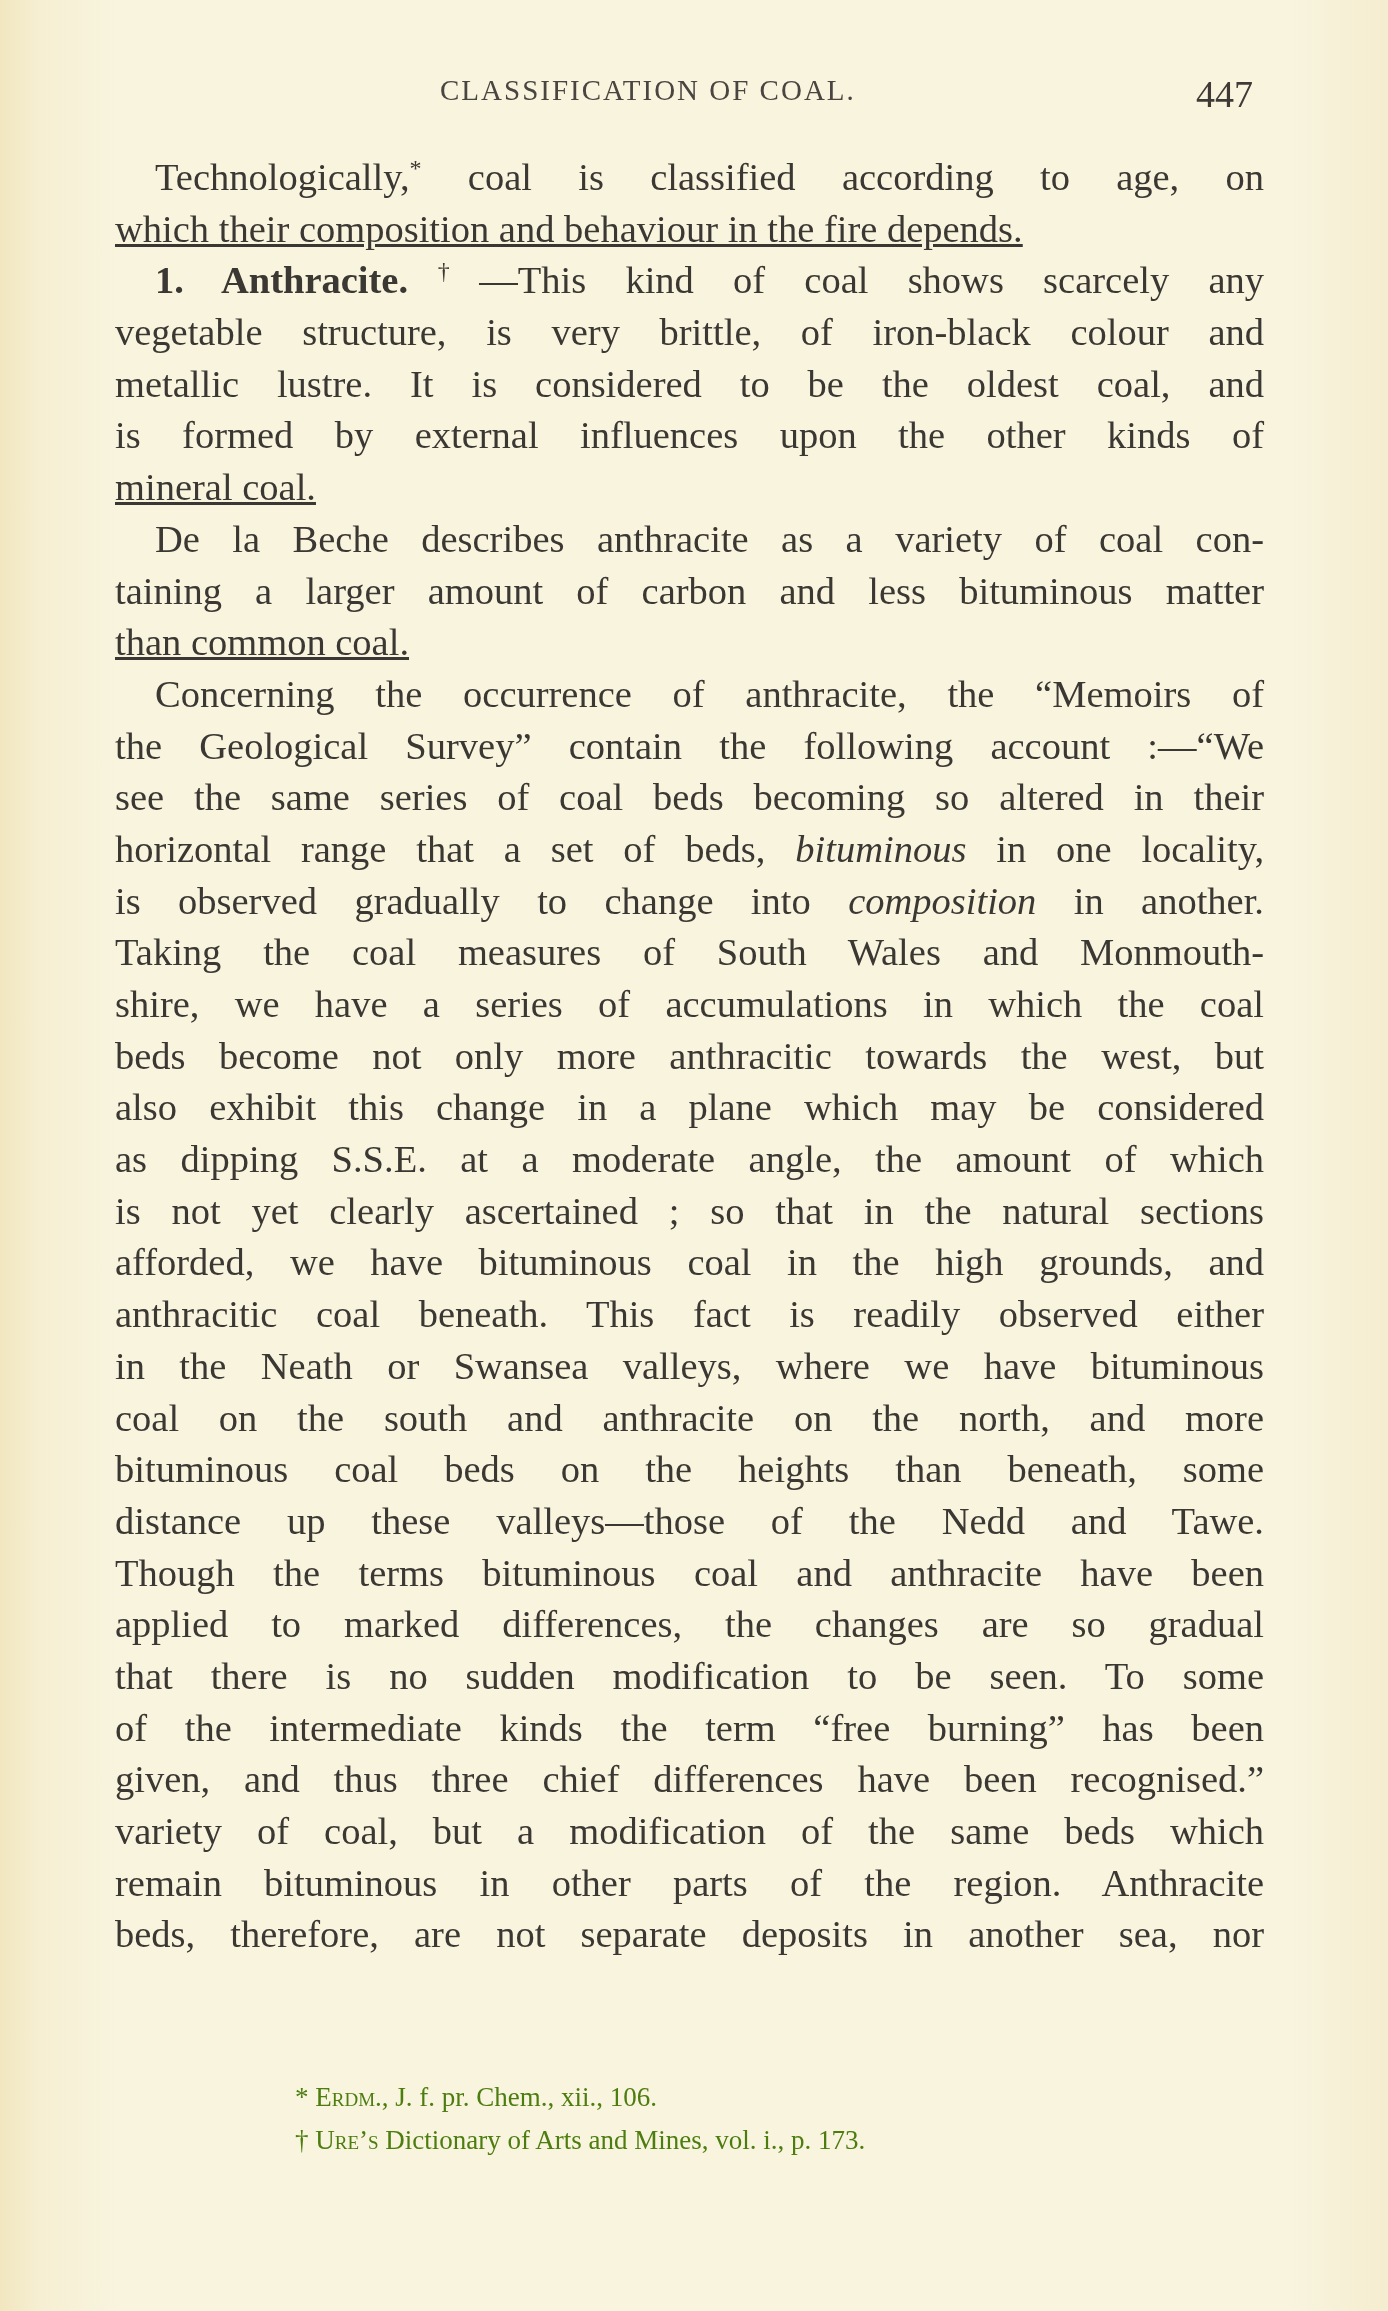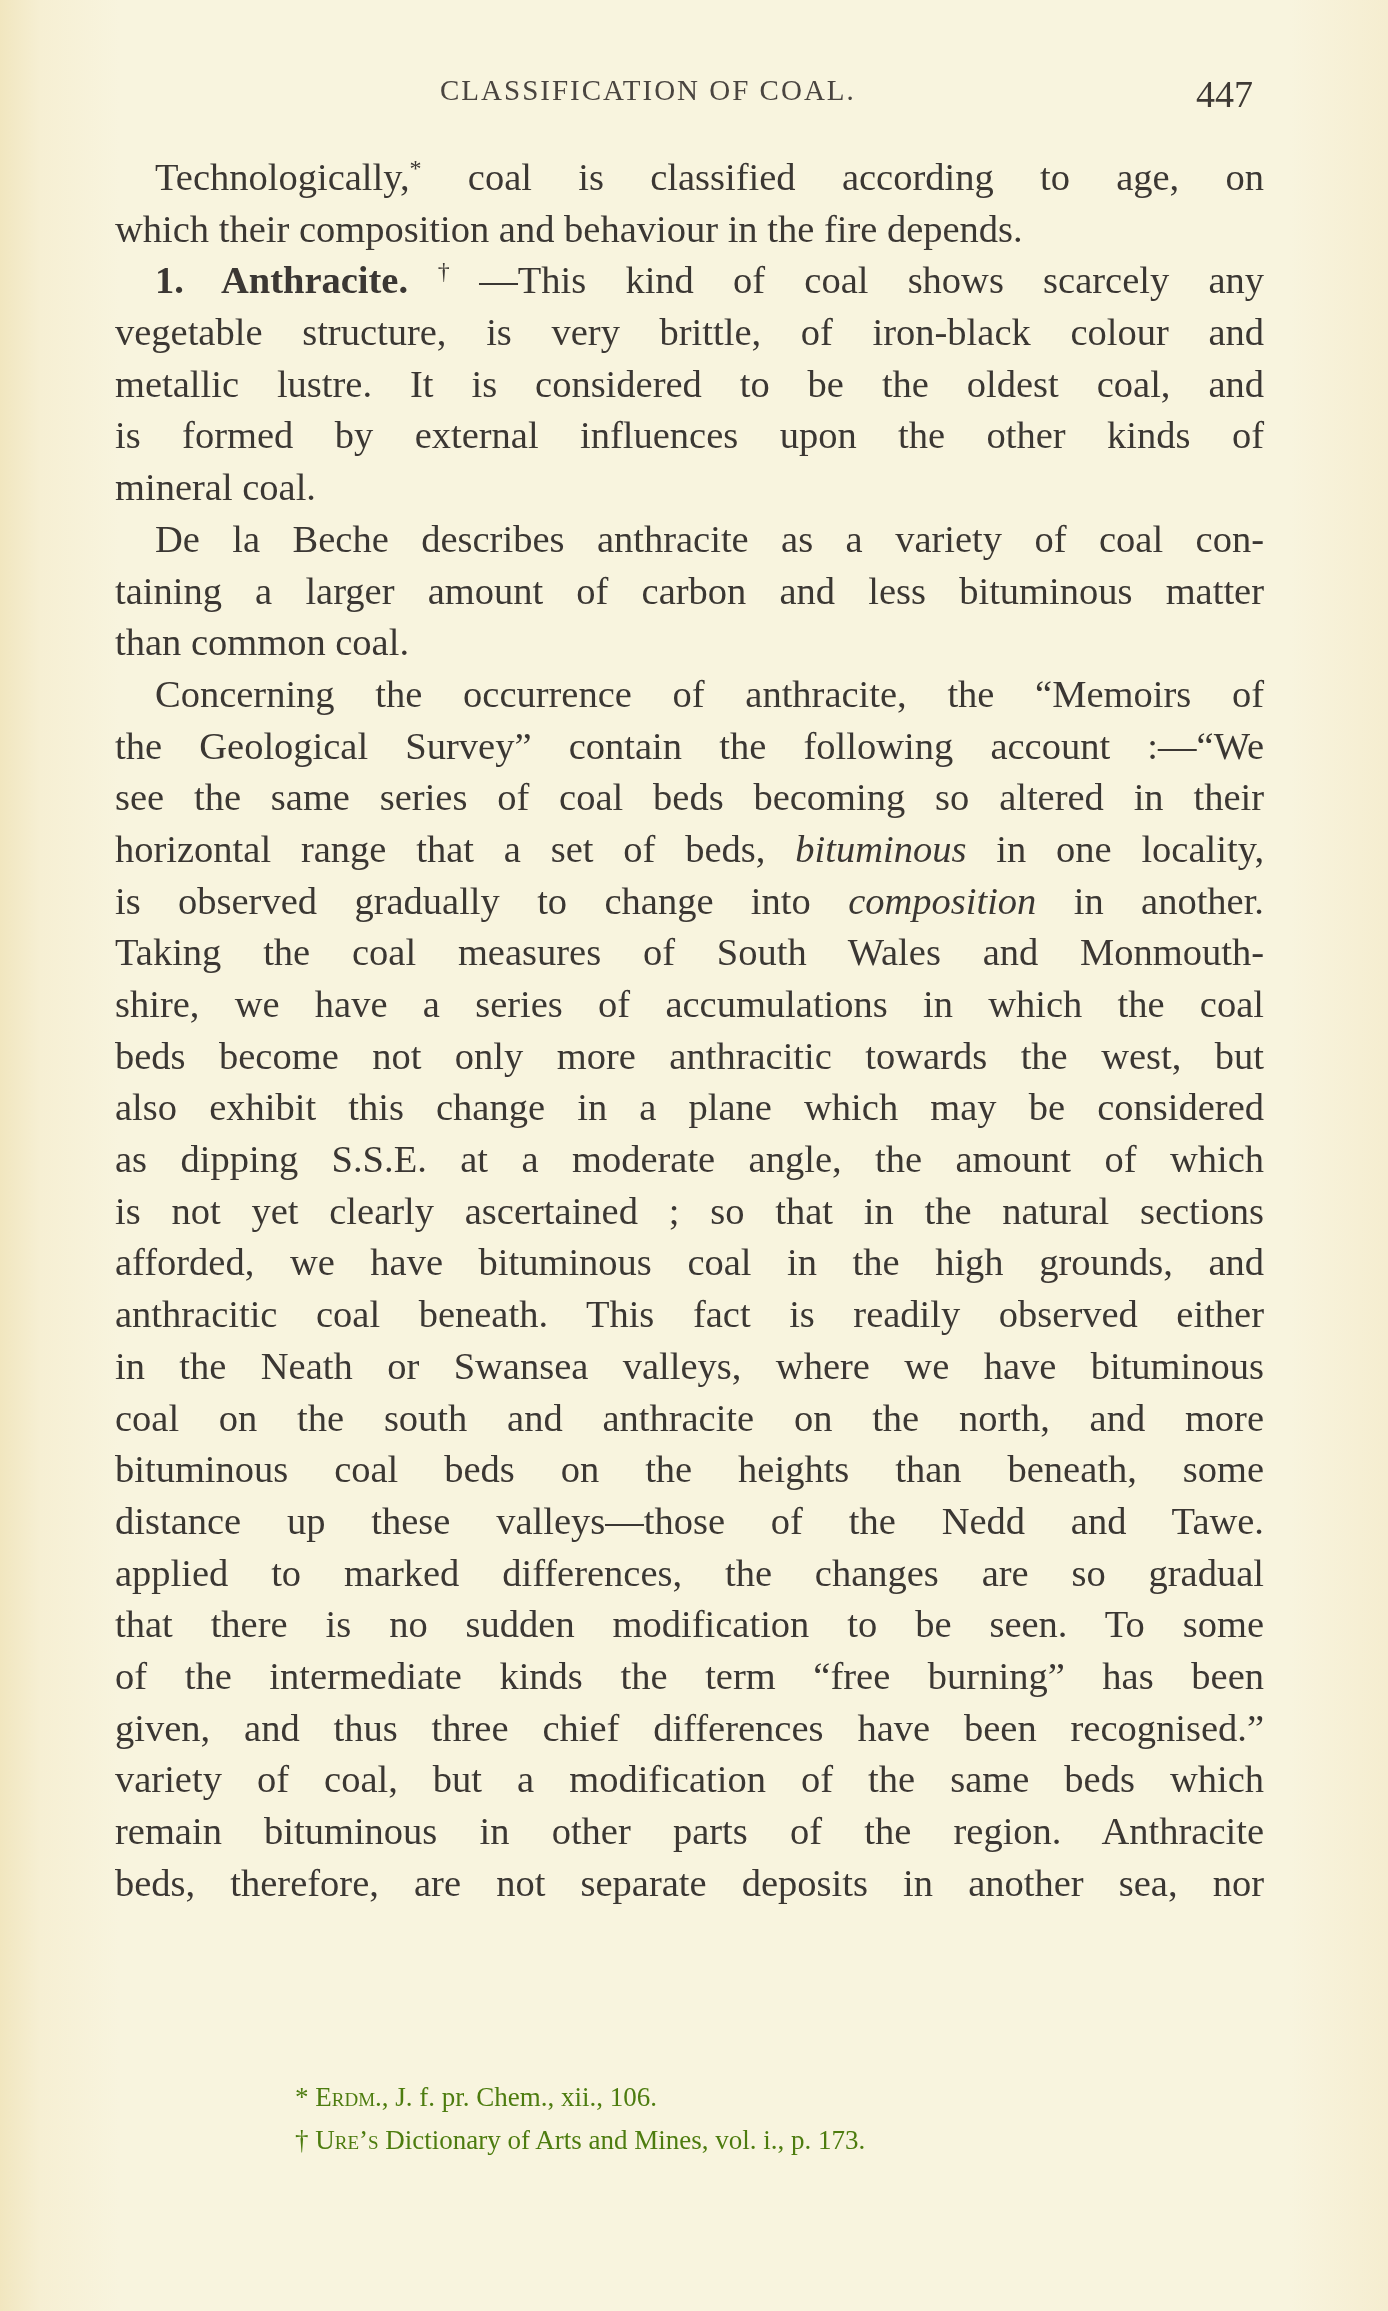--- a/index.html
+++ b/index.html
@@ -21,21 +21,21 @@
     position:absolute; top:72px; left:1196px;
     font-size:38px; color:#3f3a35;text-align:right;
   }
   .body-text { position:absolute; left:115px; top:152px; width:1149px; }
   .line {
     display:block; height:51.7px; line-height:51.7px;
     font-size:38.5px;
     text-align:justify; text-align-last:justify;
     white-space:nowrap; overflow:visible;
   }
-  .line.last { text-align-last:left; }
+  .line.last { text-align-last:left;text-decoration:underline; }
   .line.indent { padding-left:40px; }
   .line .bold { font-weight:bold; }
   .line .ital { font-style:italic; }
   .line sup { font-size:24px; vertical-align:top; line-height:1; position:relative; top:4px; }
   .footnotes { position:absolute; left:295px; top:2076px; width:900px; }
   .footnote { font-size:27px; line-height:43px; height:43px; white-space:nowrap; color:#4d7c0f; }
   .footnote .sc { font-variant:small-caps; }
 </style>
 </head>
 <body>
@@ -65,20 +65,21 @@
       <div class="line"><span>beds become not only more anthracitic towards the west, but</span></div>
       <div class="line"><span>also exhibit this change in a plane which may be considered</span></div>
       <div class="line"><span>as dipping S.S.E. at a moderate angle, the amount of which</span></div>
       <div class="line"><span>is not yet clearly ascertained ; so that in the natural sections</span></div>
       <div class="line"><span>afforded, we have bituminous coal in the high grounds, and</span></div>
       <div class="line"><span>anthracitic coal beneath.  This fact is readily observed either</span></div>
       <div class="line"><span>in the Neath or Swansea valleys, where we have bituminous</span></div>
       <div class="line"><span>coal on the south and anthracite on the north, and more</span></div>
       <div class="line"><span>bituminous coal beds on the heights than beneath, some</span></div>
       <div class="line"><span>distance up these valleys—those of the Nedd and Tawe.</span></div>
+      <div class="line"><span>Though the terms bituminous coal and anthracite have been</span></div>
       <div class="line"><span>applied to marked differences, the changes are so gradual</span></div>
       <div class="line"><span>that there is no sudden modification to be seen.  To some</span></div>
       <div class="line"><span>of the intermediate kinds the term “free burning” has been</span></div>
       <div class="line"><span>given, and thus three chief differences have been recognised.”</span></div>
       <div class="line"><span>variety of coal, but a modification of the same beds which</span></div>
       <div class="line"><span>remain bituminous in other parts of the region.  Anthracite</span></div>
       <div class="line"><span>beds, therefore, are not separate deposits in another sea, nor</span></div>
     </div>
 
   <div class="footnotes" id="footnotes">

